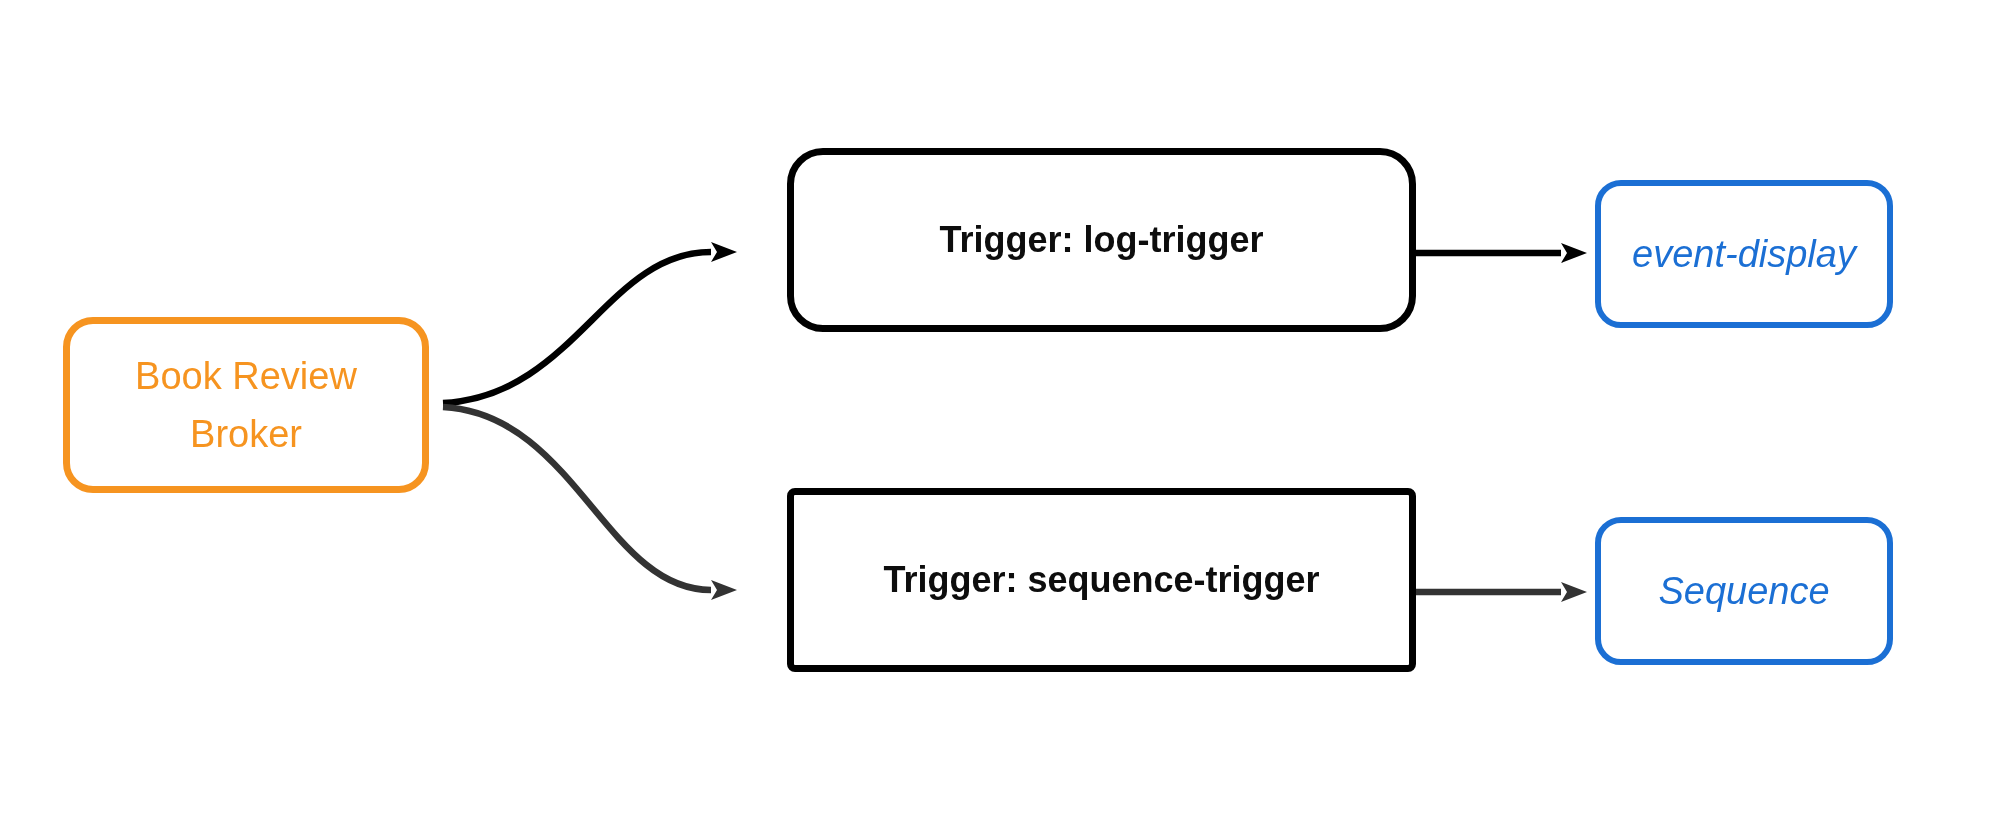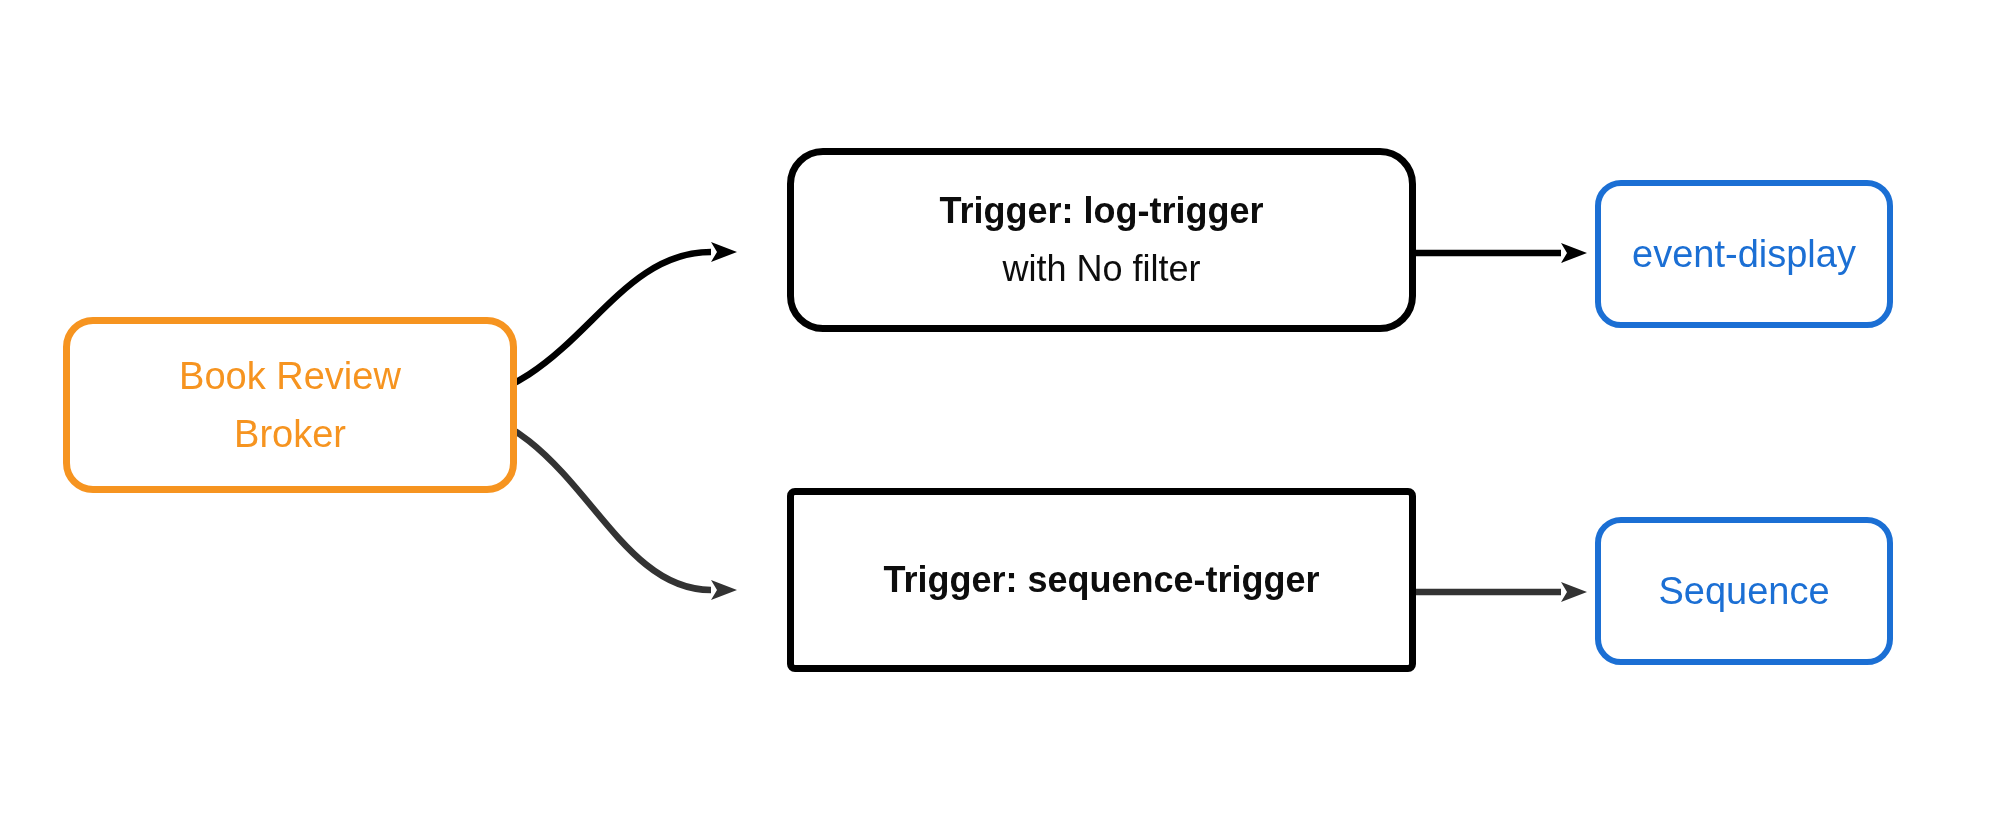--- a/index.html
+++ b/index.html
@@ -33,21 +33,21 @@
     background: #ffffff;
     display: flex;
     flex-direction: column;
     align-items: center;
     justify-content: center;
     text-align: center;
   }
   .node-broker {
     left: 63px;
     top: 317px;
-    width: 454px;
+    width: 366px;
     height: 176px;
     border: 7px solid #F69420;
     border-radius: 30px;
     color: #F69420;
     font-size: 38px;
     line-height: 58px;
   }
   .node-trigger {
     left: 743px;
     width: 629px;
@@ -63,20 +63,21 @@
   .node-trigger-2 { top: 488px; border-radius: 8px; }
   .node-trigger .title { font-weight: 700; }
   .node-sink {
     width: 298px;
     height: 148px;
     border: 6px solid #1B6FD4;
     border-radius: 26px;
     color: #1B6FD4;
     font-size: 38px;
     line-height: 48px;
+    font-style: italic;
   }
   .node-sink-1 { left: 1595px; top: 180px; }
   .node-sink-2 { left: 1595px; top: 517px; text-align: center; }
   .label-line { white-space: nowrap; }
 </style>
 </head>
 <body>
 
 <div class="canvas">
 
@@ -99,21 +100,20 @@
     <path class="edge" d="M 1374 592 L 1561 592" marker-end="url(#arrow-gray)" stroke="#333333"></path>
   </svg>
 
   <div class="node node-broker">
     <div class="label-line">Book Review</div>
     <div class="label-line">Broker</div>
   </div>
 
   <div class="node node-trigger node-trigger-1">
     <div class="label-line title">Trigger: log-trigger</div>
-    <div class="label-line">with No filter</div>
   </div>
 
   <div class="node node-trigger node-trigger-2">
     <div class="label-line title">Trigger: sequence-trigger</div>
   </div>
 
   <div class="node node-sink node-sink-1">
     <div class="label-line">event-display</div>
   </div>
 

